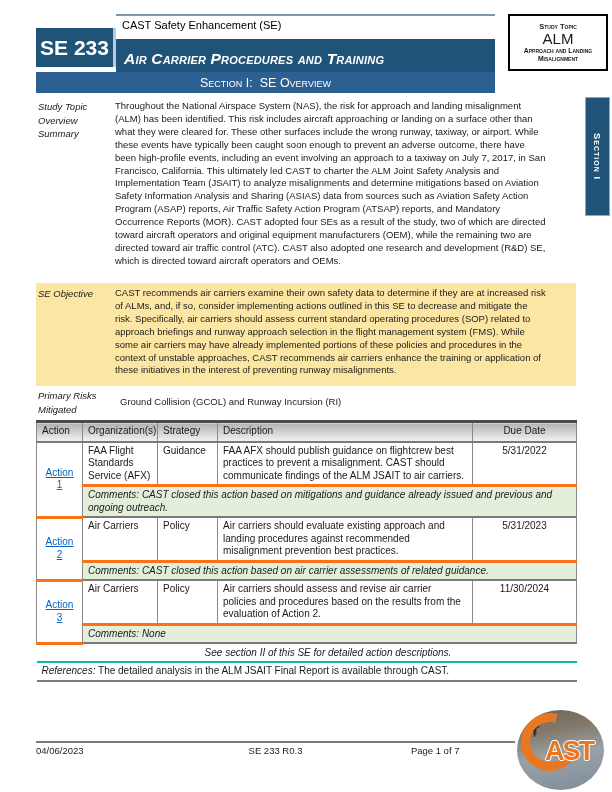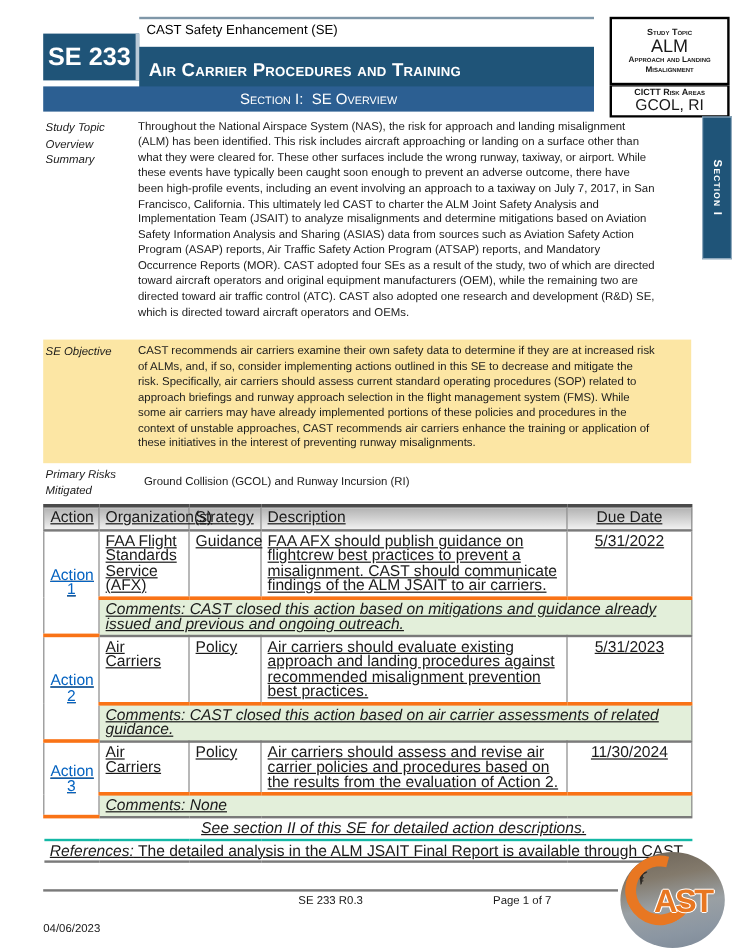--- a/index.html
+++ b/index.html
@@ -11,21 +11,21 @@
   .se-box{
     position:absolute;left:36px;top:28px;width:77px;height:39px;background:#1F5478;
     color:#fff;font-size:21px;font-weight:bold;display:flex;align-items:center;justify-content:center;
     border-right:3px solid #b9cad8;
   }
   .top-rule{position:absolute;left:116px;top:14px;width:379px;height:2px;background:#7f97a8;}
   .doc-type{position:absolute;left:122px;top:19px;font-size:11px;font-weight:normal;color:#000;}
   .title-bar{
     position:absolute;left:116px;top:39px;width:379px;height:40px;background:#1F5478;
     color:#fff;display:flex;align-items:center;padding-left:8px;box-sizing:border-box;
-    font-size:15.5px;font-weight:bold;font-variant:small-caps;letter-spacing:.2px;
+    font-size:15.5px;font-weight:bold;font-variant:small-caps;letter-spacing:.2px;font-style:italic;
   }
   .section-bar{
     position:absolute;left:36px;top:72px;width:459px;height:21px;background:#2C5F92;
     color:#fff;display:flex;align-items:center;justify-content:center;
     font-size:12.5px;font-weight:normal;font-variant:small-caps;white-space:pre;
   }
   .study-box{
     position:absolute;left:508px;top:14px;width:96px;height:53px;border:2px solid #000;
     display:flex;flex-direction:column;align-items:center;justify-content:center;text-align:center;background:#fff;
   }
@@ -47,21 +47,21 @@
   .side-label{position:absolute;left:38px;width:78px;font-style:italic;font-size:9.5px;line-height:13.5px;white-space:pre-line;}
   .body-text{position:absolute;font-size:9.5px;line-height:12.9px;text-align:left;}
   .overview-label{top:100px;}
   .overview-text{left:115px;top:100px;width:432px;}
   .objective-block{position:absolute;left:36px;top:283px;width:540px;height:103px;background:#FCE6A4;}
   .objective-label{top:287px;}
   .objective-text{left:115px;top:287px;width:432px;}
   .risks-label{top:389px;}
   .risks-text{left:120px;top:396px;width:420px;}
   
-  .actions-table{position:absolute;left:36px;top:420px;width:540px;border-collapse:collapse;table-layout:fixed;font-size:13px;line-height:12.5px;text-decoration:underline;}
+  .actions-table{position:absolute;left:36px;top:420px;width:540px;border-collapse:collapse;table-layout:fixed;font-size:10px;line-height:12.5px;}
   .actions-table col.c1{width:46px}.actions-table col.c2{width:75px}.actions-table col.c3{width:60px}.actions-table col.c4{width:255px}.actions-table col.c5{width:104px}
   .actions-table th,.actions-table td{padding:2px 5px;vertical-align:top;box-sizing:border-box;}
   .actions-table thead th{
     background:linear-gradient(180deg,#b3b3b3 0%,#dcdcdc 65%,#f3f3f3 100%);
     border-top:3px solid #4a4a4a;border-bottom:2px solid #7a7a7a;
     border-left:1px solid #8a8a8a;border-right:1px solid #8a8a8a;
     font-weight:normal;text-align:left;height:20px;
   }
   .actions-table td{border-left:1px solid #8a8a8a;border-right:1px solid #8a8a8a;}
   tr.main-row td{border-bottom:3px solid #f97316;}
@@ -72,21 +72,21 @@
   tr.comments-row td{
     background:#E3EFDA;font-style:italic;border-bottom:2px solid #7a7a7a;height:15px;
   }
   tr.note-row td{border:none;border-bottom:2px solid #14b8a6;font-style:italic;padding-left:48px;height:15px;text-align:center;}
   tr.refs-row td{border:none;border-bottom:2.5px solid #7a7a7a;height:16px;}
   .refs-label{font-style:italic;}
   a.action-link{color:#0563C1;text-decoration:underline;cursor:pointer;}
   
   .footer-rule{position:absolute;left:36px;top:741px;width:479px;height:2px;background:#7a7a7a;}
   .footer-row{position:absolute;left:36px;top:745px;width:479px;display:flex;font-size:9.5px;}
-  .footer-row .f-left{flex:1;text-align:left;margin-top:24px;}
+  .footer-row .f-left{flex:1;text-align:left;}
   .footer-row .f-center{flex:1;text-align:center;}
   .footer-row .f-right{flex:1;text-align:center;}
   
   .cast-logo{
     position:absolute;left:517px;top:710px;width:87px;height:80px;border-radius:50%;
     background:linear-gradient(170deg,#6d6458 0%,#837a6c 28%,#9aa0a4 55%,#8b96a2 80%,#7e8a98 100%);
     overflow:hidden;
   }
   .cast-logo .ring{
     position:absolute;left:4px;top:3px;width:58px;height:58px;border-radius:50%;
@@ -114,24 +114,20 @@
     <span>Air Carrier Procedures and Training</span>
   </div>
   <div class="section-bar">
     <span>Section I:  SE Overview</span>
   </div>
 
   <div class="study-box">
     <div class="lbl">Study Topic</div>
     <div class="code">ALM</div>
     <div class="name">Approach and Landing Misalignment</div>
-  </div>
-  <div class="cictt-box">
-    <div class="lbl">CICTT Risk Areas</div>
-    <div class="val">GCOL, RI</div>
   </div>
   <div class="section-tab">
     <span>Section I</span>
   </div>
 
   <div class="side-label overview-label">Study Topic
 Overview
 Summary</div>
   <div class="body-text overview-text">Throughout the National Airspace System (NAS), the risk for approach and landing misalignment (ALM) has been identified.  This risk includes aircraft approaching or landing on a surface other than what they were cleared for.  These other surfaces include the wrong runway, taxiway, or airport.  While these events have typically been caught soon enough to prevent an adverse outcome, there have been high-profile events, including an event involving an approach to a taxiway on July 7, 2017, in San Francisco, California.  This ultimately led CAST to charter the ALM Joint Safety Analysis and Implementation Team (JSAIT) to analyze misalignments and determine mitigations based on Aviation Safety Information Analysis and Sharing (ASIAS) data from sources such as Aviation Safety Action Program (ASAP) reports, Air Traffic Safety Action Program (ATSAP) reports, and Mandatory Occurrence Reports (MOR).  CAST adopted four SEs as a result of the study, two of which are directed toward aircraft operators and original equipment manufacturers (OEM), while the remaining two are directed toward air traffic control (ATC).  CAST also adopted one research and development (R&amp;D) SE, which is directed toward aircraft operators and OEMs.</div>
 

